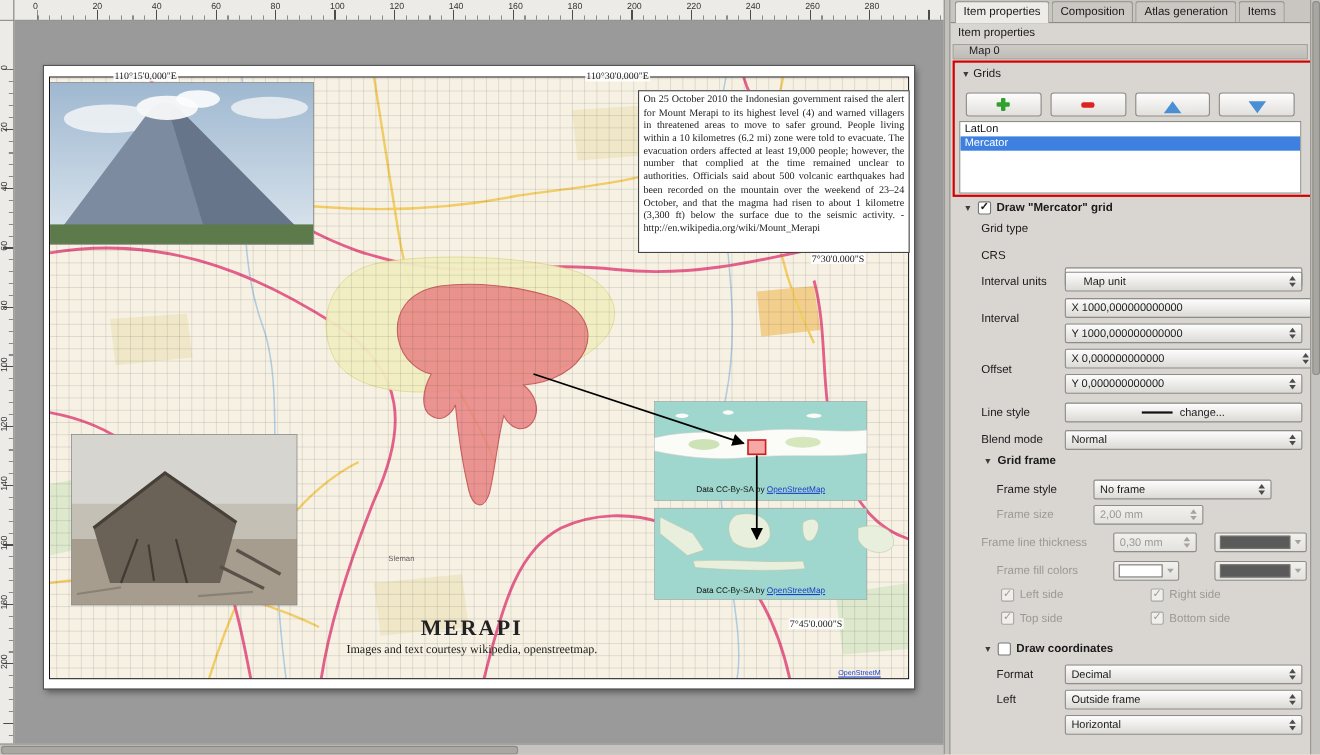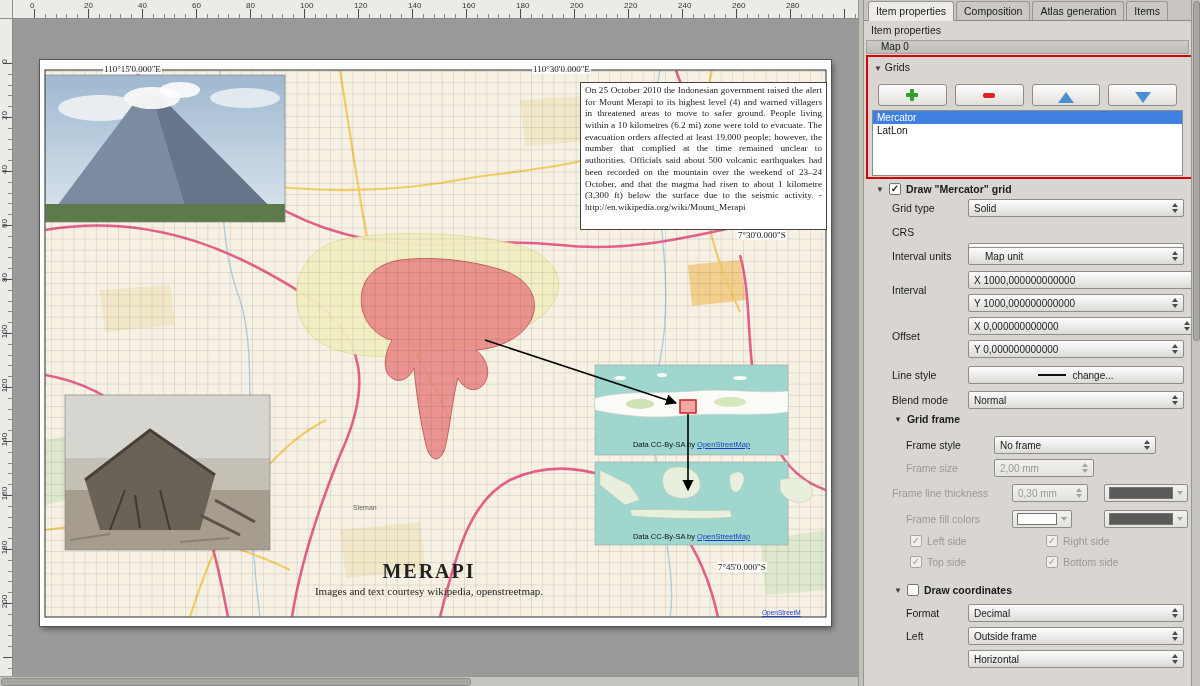--- a/index.html
+++ b/index.html
@@ -273,39 +273,32 @@
         <span class="icon minus"></span>
       </div>
       <div class="tool-btn">
         <span class="icon arrow-up"></span>
       </div>
       <div class="tool-btn">
         <span class="icon arrow-down"></span>
       </div>
     </div>
   <div id="grids-list">
+      <div class="list-row">LatLon</div>
       <div class="list-row selected">Mercator</div>
-      <div class="list-row">LatLon</div>
     </div>
   <div id="grids-redbox"></div>
 
   <div class="hdr-row" style="left:12px; top:183px;">
     <span class="grp-triangle">▼</span>
     <span class="cb">✓</span>
     <span>Draw "Mercator" grid</span>
   </div>
 
   <span class="plabel" style="left:28px; top:202px;">Grid type</span>
-  <div class="combo" style="left:104px; top:199px; width:216px;">
-    <span class="val">Solid</span>
-      <span class="arrows">
-        <span class="tri-up"></span>
-        <span class="tri-down"></span>
-      </span>
-  </div>
 
   <span class="plabel" style="left:28px; top:226px;">CRS</span>
   <div class="pbtn" style="left:104px; top:223px; width:216px;margin-top:20px;">
     <span>EPSG:3857</span>
   </div>
 
   <span class="plabel" style="left:28px; top:250px;">Interval units</span>
   <div class="combo" style="left:104px; top:247px; width:216px;padding-left:16px;">
     <span class="val">Map unit</span>
       <span class="arrows">

